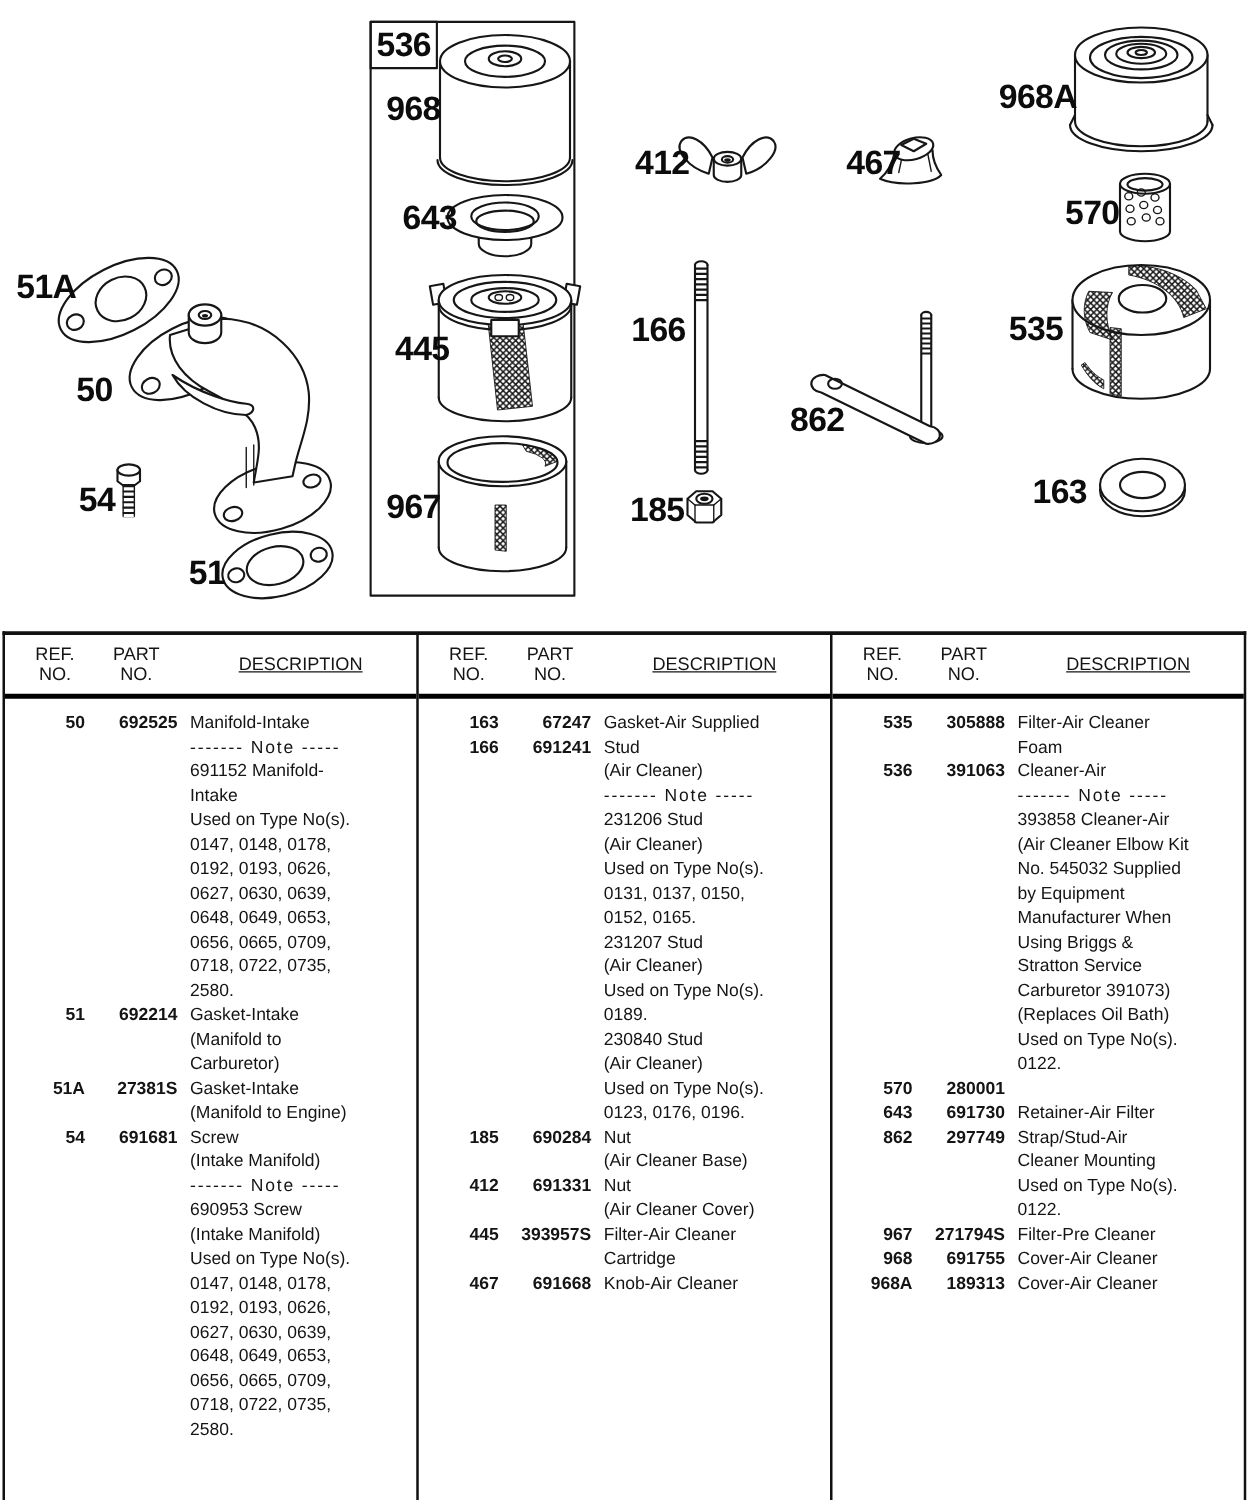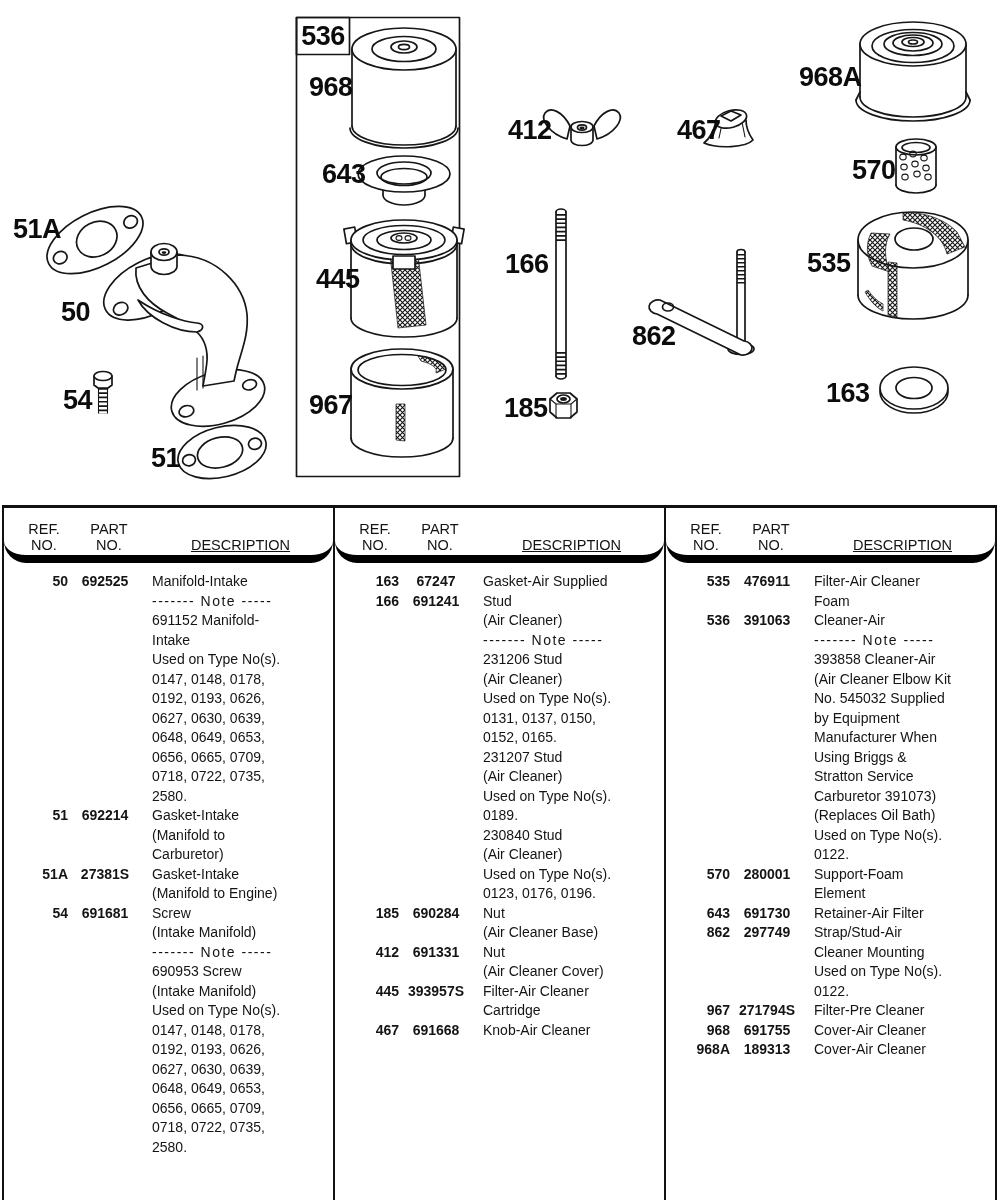--- a/index.html
+++ b/index.html
@@ -18,29 +18,29 @@
   .callout{position:absolute;font-size:27px;font-weight:700;letter-spacing:-0.5px;
            color:#0c0c0c;white-space:nowrap;line-height:1;}
   .callout.boxed{width:52px;text-align:center;}
 
   
   #parts-table{position:absolute;left:2px;top:505px;width:991px;height:695px;
       border:2px solid #111;border-top:3px solid #111;border-bottom:none;
       display:flex;background:#fff;}
   .pcol{flex:1;display:flex;flex-direction:column;min-width:0;}
   .pcol.divider{border-right:2px solid #111;}
-  .col-header{height:42px;border-bottom:8px solid #000000;display:flex;
-      align-items:flex-end;padding:3px 0 2px 14px;font-size:14.5px;line-height:16px;border-radius:22px;}
+  .col-header{height:42px;border-bottom:4px solid #000000;display:flex;
+      align-items:center;padding:3px 0 2px 14px;font-size:14.5px;line-height:16px;}
   .h-ref{width:52px;text-align:center;}
   .h-part{width:78px;text-align:center;}
   .h-desc{flex:1;text-align:center;padding-bottom:0px;text-decoration:underline;}
   .entries{padding:9px 4px 0 16px;font-size:14px;line-height:19.5px;}
   .entry{display:flex;align-items:flex-start;}
   .entry .ref{width:48px;text-align:right;font-weight:700;flex:none;}
-  .entry .part{width:74px;text-align:center;font-weight:700;flex:none;}
+  .entry .part{width:74px;text-align:right;font-weight:700;flex:none;}
   .entry .desc{flex:1;padding-left:10px;min-width:0;}
   .desc .line{white-space:nowrap;}
   .desc .line b{font-weight:400;}
   .desc .line.note{font-weight:400;letter-spacing:1.5px;}
 </style>
 </head>
 <body>
 
 <div id="diagram">
   <svg id="dwg" width="1000" height="505" viewBox="0 0 1000 505">
@@ -411,21 +411,21 @@
         </div>
       <div class="h-part">
           <div>PART</div>
           <div>NO.</div>
         </div>
       <div class="h-desc">DESCRIPTION</div>
     </div>
     <div class="entries">
         <div class="entry">
           <div class="ref">535</div>
-          <div class="part">476911</div>
+          <div class="part">305888</div>
           <div class="desc">
             <div class="line">Filter-Air Cleaner</div>
             <div class="line">Foam</div>
           </div>
         </div>
         <div class="entry">
           <div class="ref">536</div>
           <div class="part">391063</div>
           <div class="desc">
             <div class="line">Cleaner-Air</div>
@@ -439,24 +439,20 @@
             <div class="line">Stratton Service</div>
             <div class="line">Carburetor <b>391073</b>)</div>
             <div class="line">(Replaces Oil Bath)</div>
             <div class="line">Used on Type No(s).</div>
             <div class="line">0122.</div>
           </div>
         </div>
         <div class="entry">
           <div class="ref">570</div>
           <div class="part">280001</div>
-          <div class="desc">
-            <div class="line">Support-Foam</div>
-            <div class="line">Element</div>
-          </div>
         </div>
         <div class="entry">
           <div class="ref">643</div>
           <div class="part">691730</div>
           <div class="desc">
             <div class="line">Retainer-Air Filter</div>
           </div>
         </div>
         <div class="entry">
           <div class="ref">862</div>

